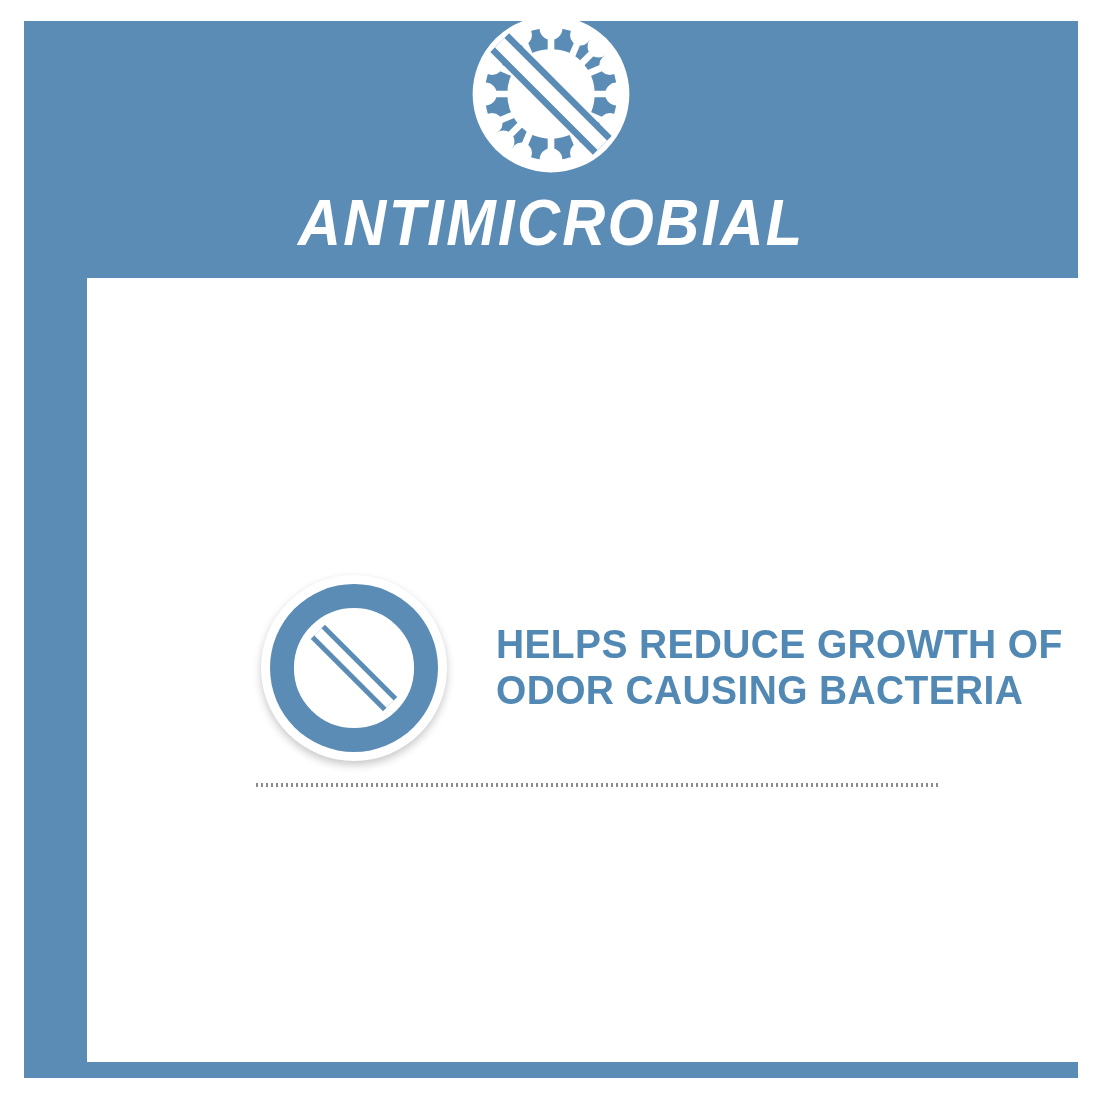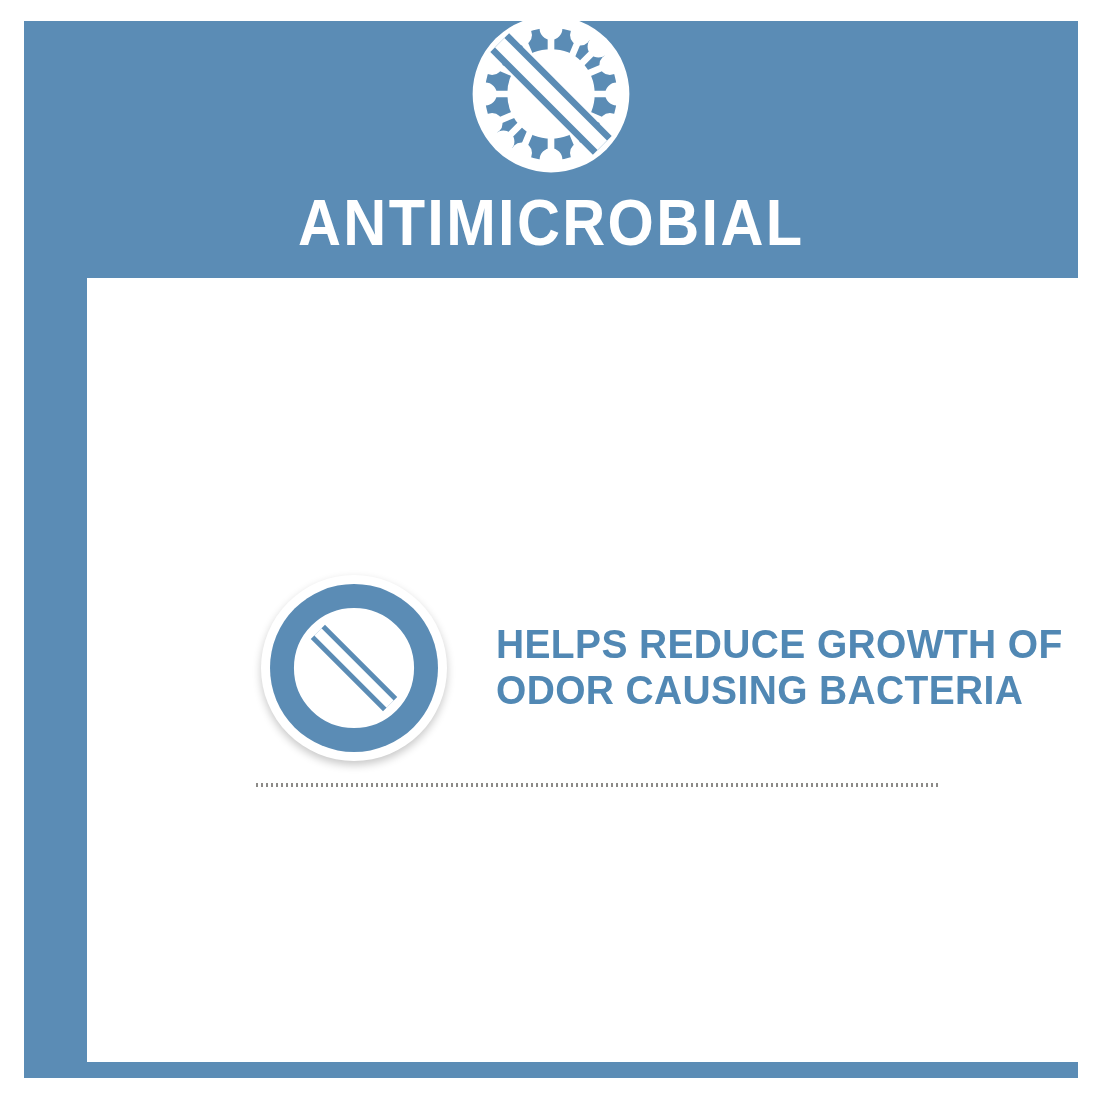--- a/index.html
+++ b/index.html
@@ -29,20 +29,21 @@
   .header {
     position: absolute;
     left: 0;
     top: 0;
     width: 100%;
     height: 257px;
     display: flex;
     flex-direction: column;
     align-items: center;
     justify-content: flex-start;
+    font-style: italic;
   }
   .header-badge {
     margin-top: -22px;
     width: 190px;
     height: 190px;
     display: block;
   }
   .header-title {
     margin-top: 2px;
     color: #ffffff;

